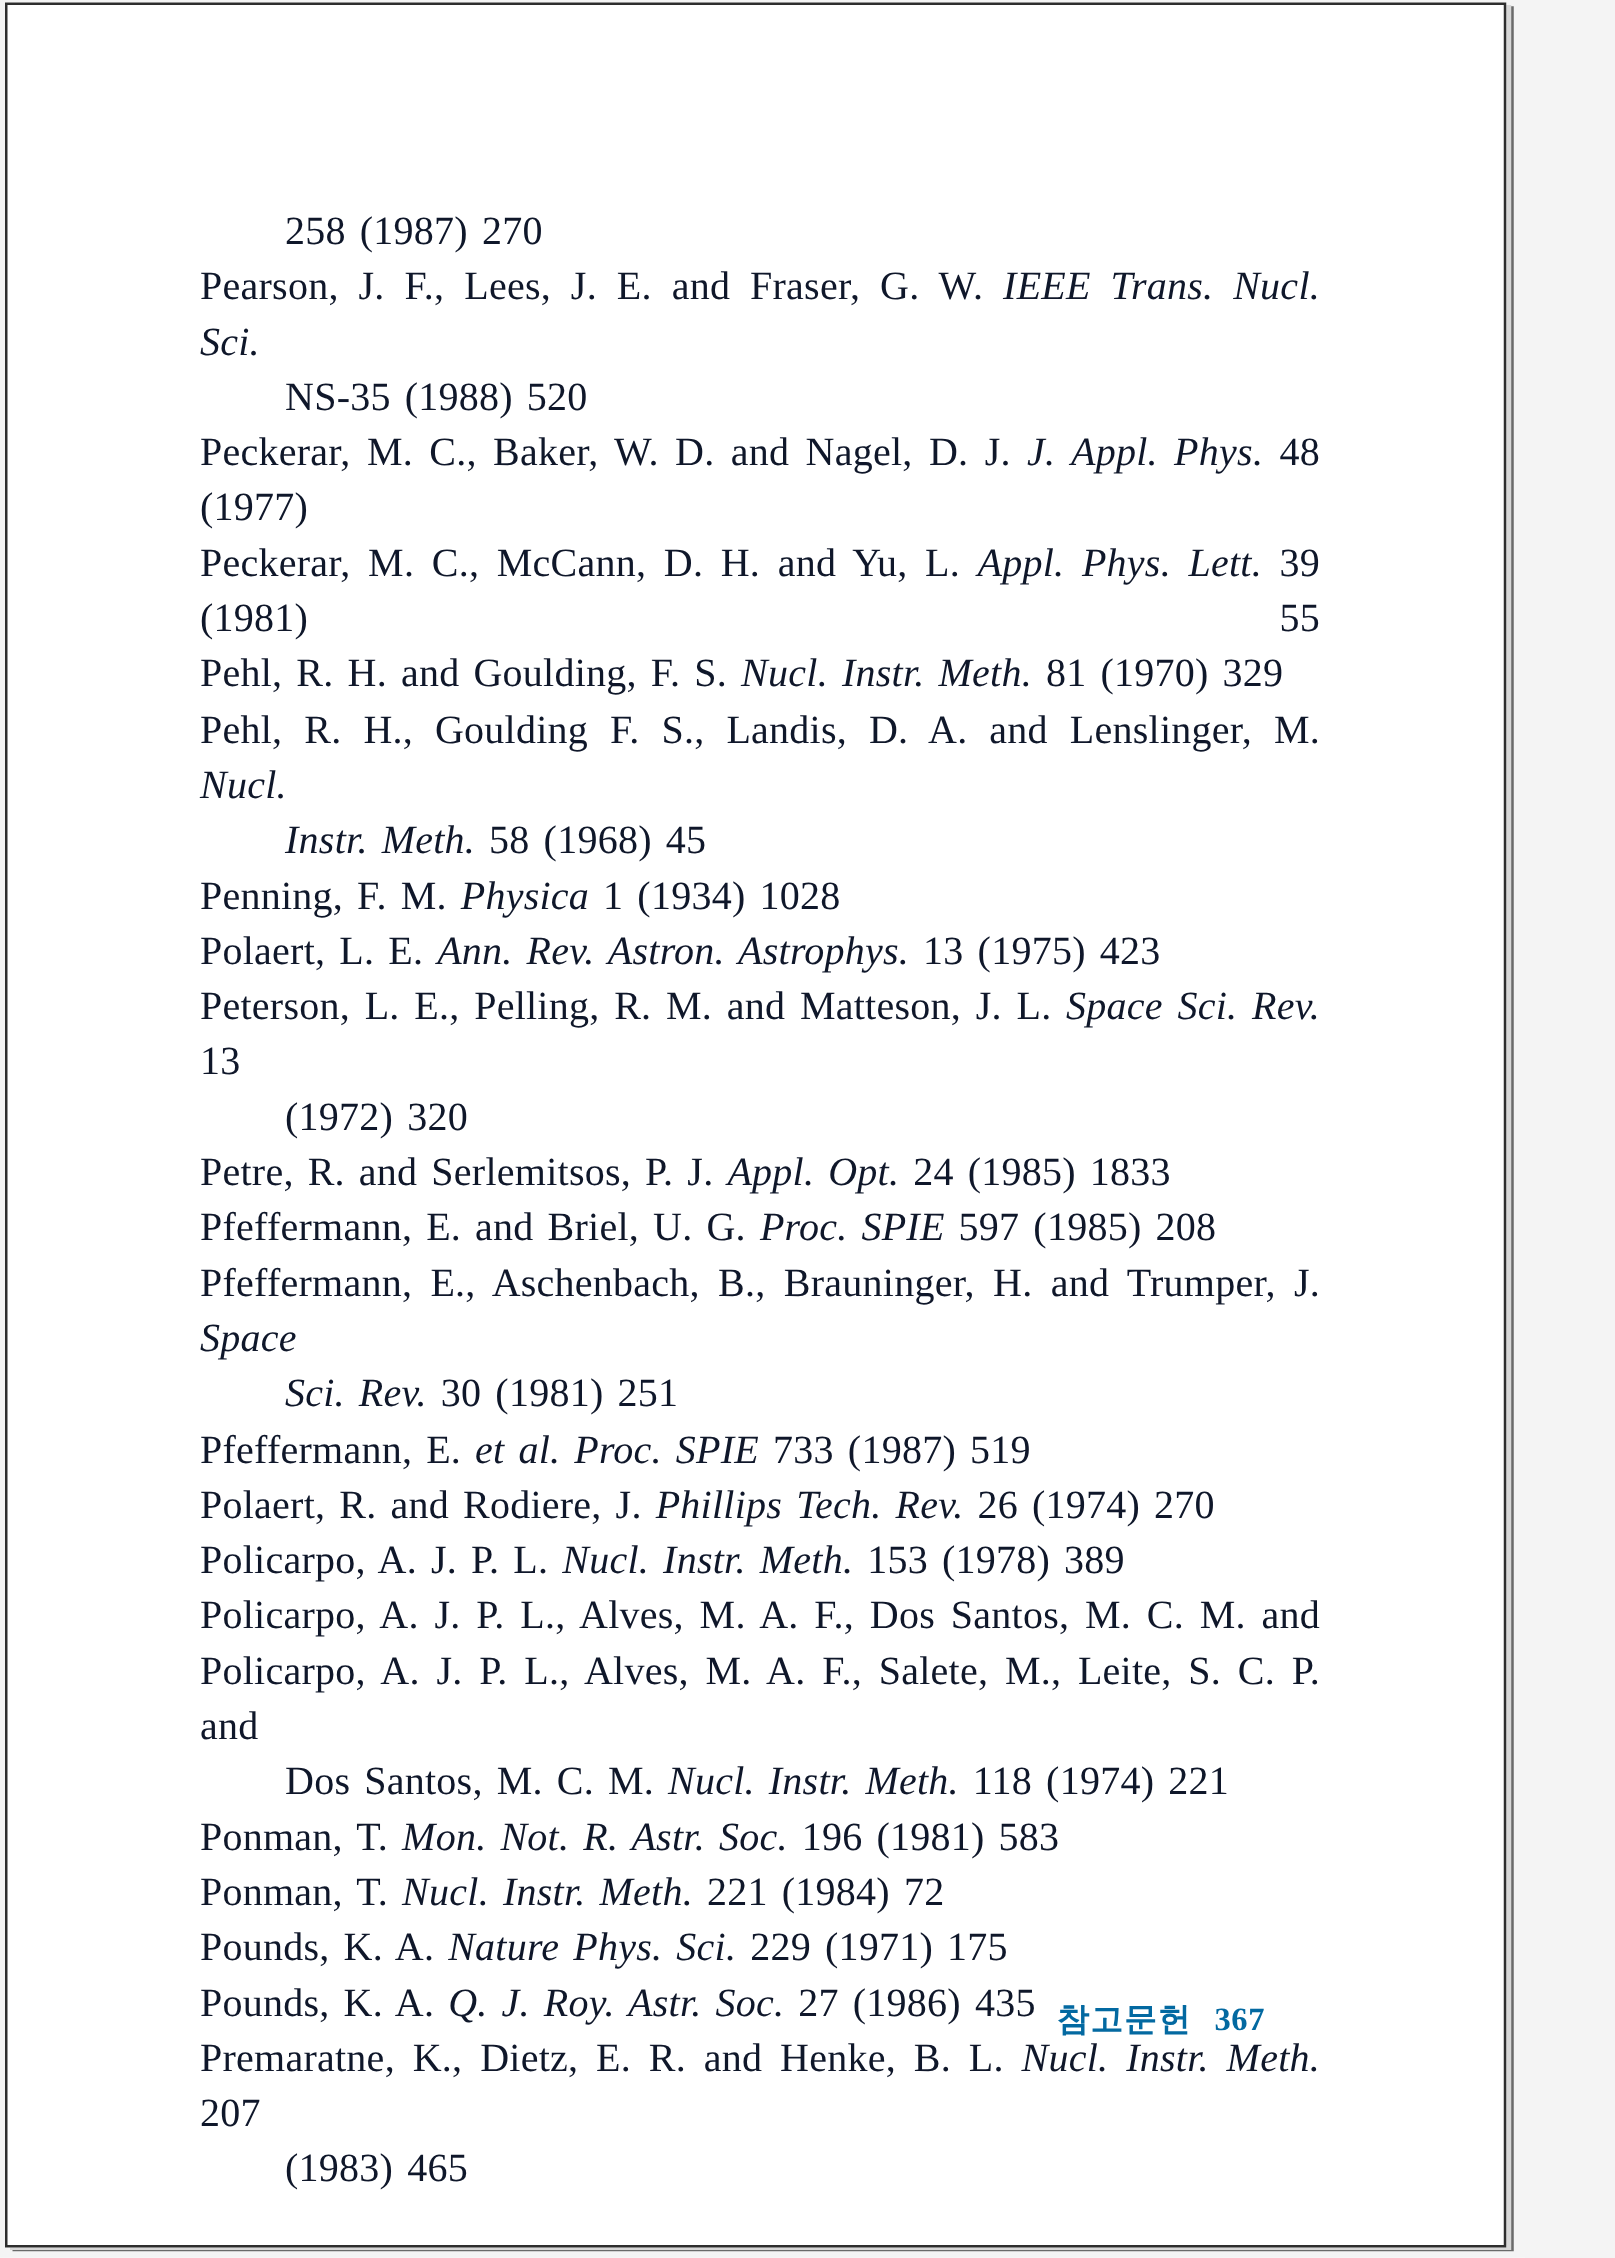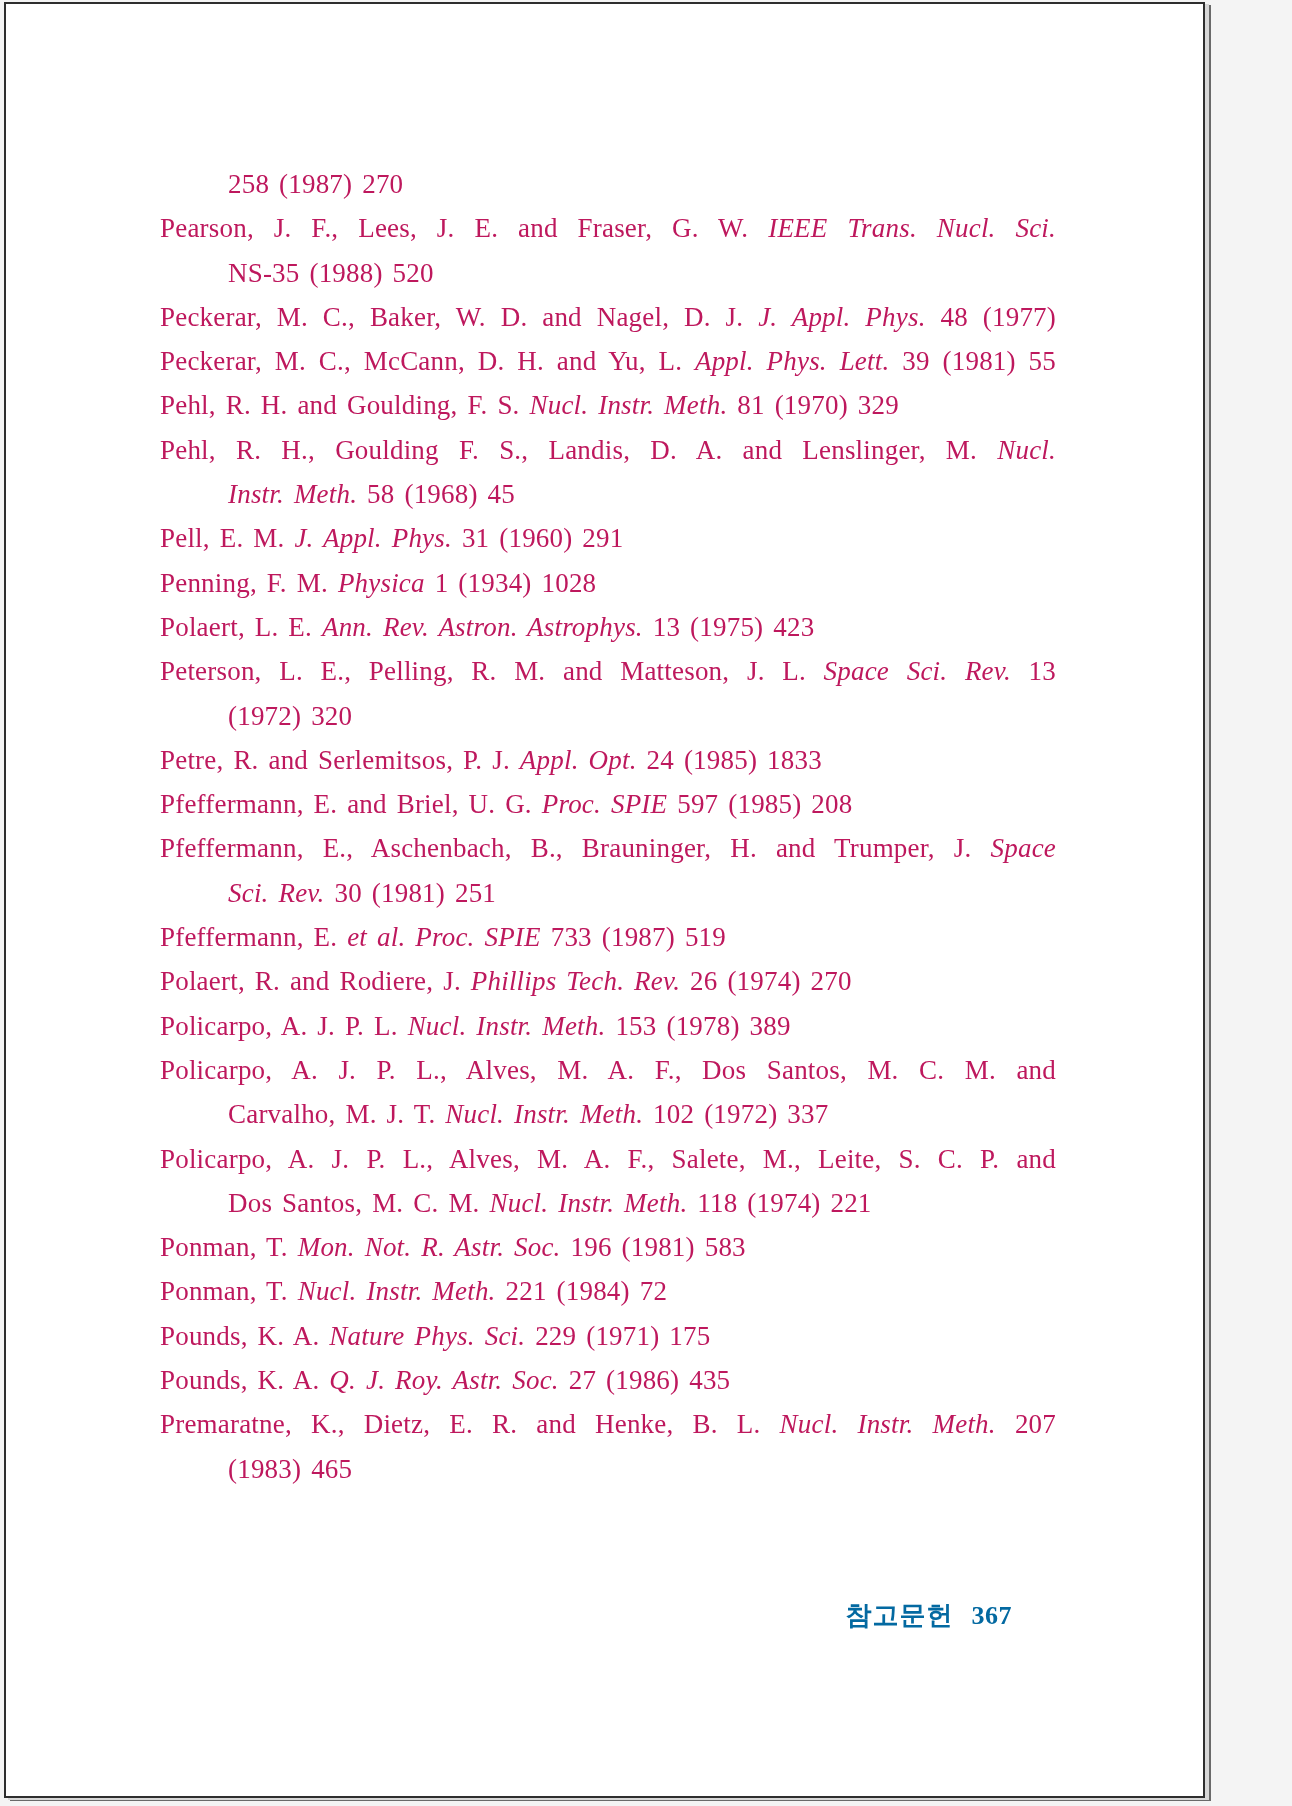--- a/index.html
+++ b/index.html
@@ -20,23 +20,23 @@
     background: #ffffff;
     border: 2px solid #2e2e2e;
     box-sizing: border-box;
     box-shadow: 4px 2px 0 0 #d7d7d7, 6px 3px 0 0 #6a6a6a;
   }
   .content {
     position: absolute;
     left: 154px;
     top: 158px;
     width: 896px;
-    font-size: 27px;
+    font-size: 32px;
     line-height: 44.3px;
-    color: #be185d;
+    color: #0f172a;
     word-spacing: 3px;
     letter-spacing: 0.2px;
   }
   .ref-line {
     display: block;
     white-space: normal;
   }
   .ref-line.indent {
     padding-left: 68px;
   }
@@ -69,34 +69,32 @@
 <div class="page">
   <div class="content">
       <div class="ref-line indent"><span>258 (1987) 270</span></div>
       <div class="ref-line justify"><span>Pearson, J. F., Lees, J. E. and Fraser, G. W. </span><span class="italic">IEEE Trans. Nucl. Sci.</span></div>
       <div class="ref-line indent"><span>NS-35 (1988) 520</span></div>
       <div class="ref-line justify"><span>Peckerar, M. C., Baker, W. D. and Nagel, D. J. </span><span class="italic">J. Appl. Phys.</span><span> 48 (1977)</span></div>
       <div class="ref-line justify"><span>Peckerar, M. C., McCann, D. H. and Yu, L. </span><span class="italic">Appl. Phys. Lett.</span><span> 39 (1981) 55</span></div>
       <div class="ref-line"><span>Pehl, R. H. and Goulding, F. S. </span><span class="italic">Nucl. Instr. Meth.</span><span> 81 (1970) 329</span></div>
       <div class="ref-line justify"><span>Pehl, R. H., Goulding F. S., Landis, D. A. and Lenslinger, M. </span><span class="italic">Nucl.</span></div>
       <div class="ref-line indent"><span class="italic">Instr. Meth.</span><span> 58 (1968) 45</span></div>
-      <div class="ref-line"><span>Pell, E. M. </span><span class="italic">J. Appl. Phys.</span><span> 31 (1960) 291</span></div>
       <div class="ref-line"><span>Penning, F. M. </span><span class="italic">Physica</span><span> 1 (1934) 1028</span></div>
       <div class="ref-line"><span>Polaert, L. E. </span><span class="italic">Ann. Rev. Astron. Astrophys.</span><span> 13 (1975) 423</span></div>
       <div class="ref-line justify"><span>Peterson, L. E., Pelling, R. M. and Matteson, J. L. </span><span class="italic">Space Sci. Rev.</span><span> 13</span></div>
       <div class="ref-line indent"><span>(1972) 320</span></div>
       <div class="ref-line"><span>Petre, R. and Serlemitsos, P. J. </span><span class="italic">Appl. Opt.</span><span> 24 (1985) 1833</span></div>
       <div class="ref-line"><span>Pfeffermann, E. and Briel, U. G. </span><span class="italic">Proc. SPIE</span><span> 597 (1985) 208</span></div>
       <div class="ref-line justify"><span>Pfeffermann, E., Aschenbach, B., Brauninger, H. and Trumper, J. </span><span class="italic">Space</span></div>
       <div class="ref-line indent"><span class="italic">Sci. Rev.</span><span> 30 (1981) 251</span></div>
       <div class="ref-line"><span>Pfeffermann, E. </span><span class="italic">et al. Proc. SPIE</span><span> 733 (1987) 519</span></div>
       <div class="ref-line"><span>Polaert, R. and Rodiere, J. </span><span class="italic">Phillips Tech. Rev.</span><span> 26 (1974) 270</span></div>
       <div class="ref-line"><span>Policarpo, A. J. P. L. </span><span class="italic">Nucl. Instr. Meth.</span><span> 153 (1978) 389</span></div>
       <div class="ref-line justify"><span>Policarpo, A. J. P. L., Alves, M. A. F., Dos Santos, M. C. M. and</span></div>
-      <div class="ref-line indent"><span>Carvalho, M. J. T. </span><span class="italic">Nucl. Instr. Meth.</span><span> 102 (1972) 337</span></div>
       <div class="ref-line justify"><span>Policarpo, A. J. P. L., Alves, M. A. F., Salete, M., Leite, S. C. P. and</span></div>
       <div class="ref-line indent"><span>Dos Santos, M. C. M. </span><span class="italic">Nucl. Instr. Meth.</span><span> 118 (1974) 221</span></div>
       <div class="ref-line"><span>Ponman, T. </span><span class="italic">Mon. Not. R. Astr. Soc.</span><span> 196 (1981) 583</span></div>
       <div class="ref-line"><span>Ponman, T. </span><span class="italic">Nucl. Instr. Meth.</span><span> 221 (1984) 72</span></div>
       <div class="ref-line"><span>Pounds, K. A. </span><span class="italic">Nature Phys. Sci.</span><span> 229 (1971) 175</span></div>
       <div class="ref-line"><span>Pounds, K. A. </span><span class="italic">Q. J. Roy. Astr. Soc.</span><span> 27 (1986) 435</span></div>
       <div class="ref-line justify"><span>Premaratne, K., Dietz, E. R. and Henke, B. L. </span><span class="italic">Nucl. Instr. Meth.</span><span> 207</span></div>
       <div class="ref-line indent"><span>(1983) 465</span></div>
     </div>
   <div class="footer">

